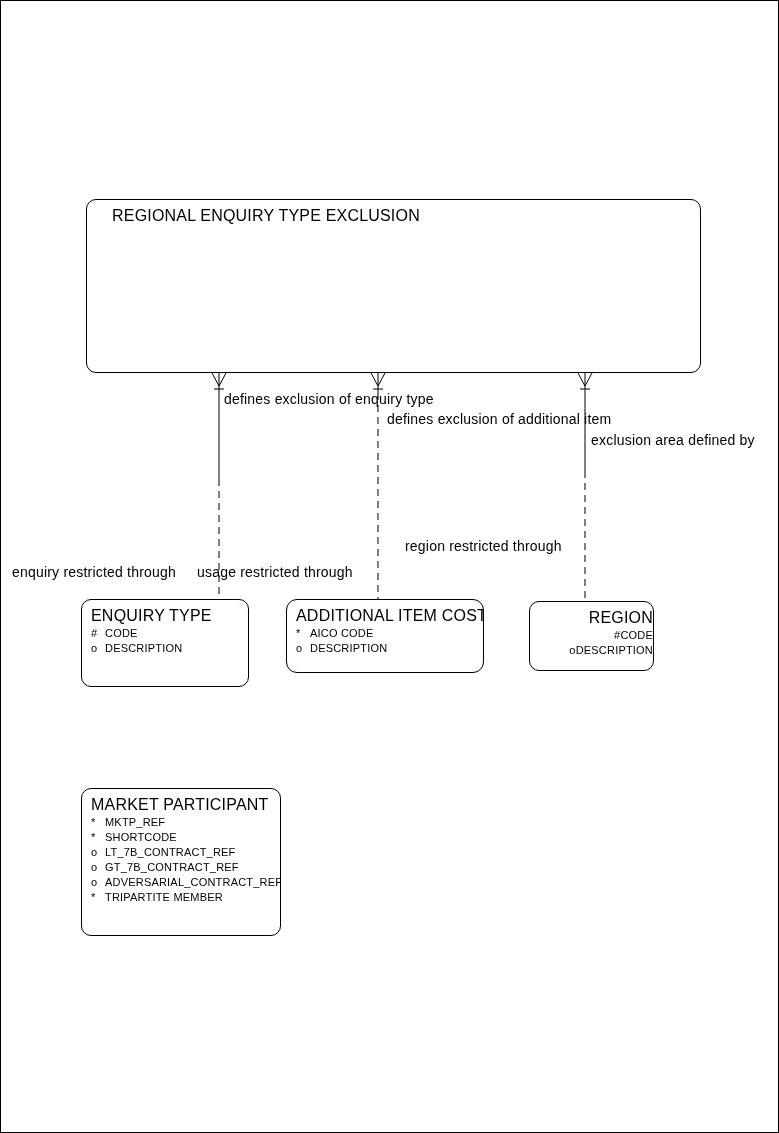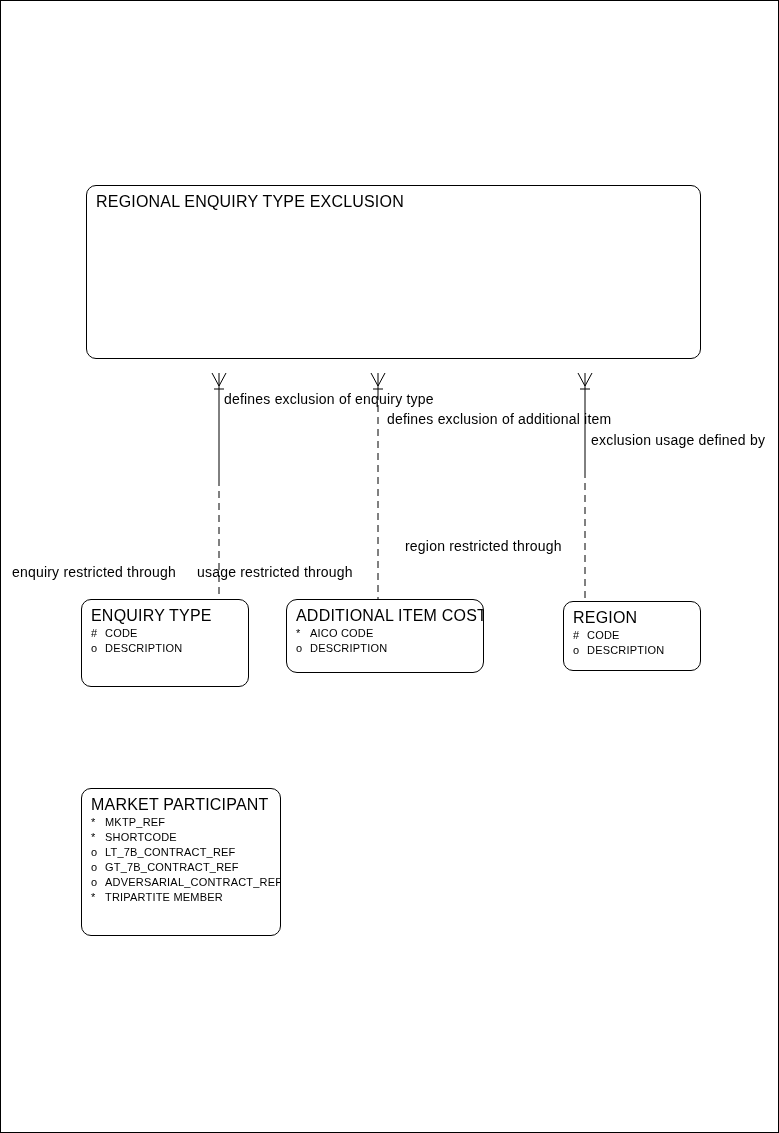--- a/index.html
+++ b/index.html
@@ -63,42 +63,42 @@
       <line x1="377" y1="385" x2="377" y2="392" stroke="#000000" stroke-width="1"></line>
       <line x1="377" y1="392" x2="377" y2="598" stroke="#000000" stroke-width="1" stroke-dasharray="7 5"></line>
       <line x1="577" y1="372" x2="584" y2="385" stroke="#000000" stroke-width="1"></line>
       <line x1="591" y1="372" x2="584" y2="385" stroke="#000000" stroke-width="1"></line>
       <line x1="584" y1="372" x2="584" y2="385" stroke="#000000" stroke-width="1"></line>
       <line x1="579" y1="388" x2="589" y2="388" stroke="#000000" stroke-width="1"></line>
       <line x1="584" y1="385" x2="584" y2="470" stroke="#000000" stroke-width="1"></line>
       <line x1="584" y1="470" x2="584" y2="600" stroke="#000000" stroke-width="1" stroke-dasharray="7 5"></line>
     </svg>
 
-  <div class="entity" style="left:85px;top:184px;width:615px;height:174px;">
+  <div class="entity" style="left:85px;top:198px;width:615px;height:174px;padding-left:16px;">
     <div class="entity-title">REGIONAL ENQUIRY TYPE EXCLUSION</div>
     <div class="attrs"></div>
   </div>
 
   <div class="entity" style="left:80px;top:598px;width:168px;height:88px;">
     <div class="entity-title">ENQUIRY TYPE</div>
     <div class="attrs">
         <div class="attr-row"><span class="attr-prefix">#</span><span>CODE</span></div>
         <div class="attr-row"><span class="attr-prefix">o</span><span>DESCRIPTION</span></div>
       </div>
   </div>
 
   <div class="entity" style="left:285px;top:598px;width:198px;height:74px;border-radius:11px;">
     <div class="entity-title">ADDITIONAL ITEM COST</div>
     <div class="attrs">
         <div class="attr-row"><span class="attr-prefix">*</span><span>AICO CODE</span></div>
         <div class="attr-row"><span class="attr-prefix">o</span><span>DESCRIPTION</span></div>
       </div>
   </div>
 
-  <div class="entity" style="left:562px;top:600px;width:138px;height:70px;">
+  <div class="entity" style="left:528px;top:600px;width:125px;height:70px;text-align:right;">
     <div class="entity-title">REGION</div>
     <div class="attrs">
         <div class="attr-row"><span class="attr-prefix">#</span><span>CODE</span></div>
         <div class="attr-row"><span class="attr-prefix">o</span><span>DESCRIPTION</span></div>
       </div>
   </div>
 
   <div class="entity" style="left:80px;top:787px;width:200px;height:148px;">
     <div class="entity-title">MARKET PARTICIPANT</div>
     <div class="attrs">
@@ -108,21 +108,21 @@
         <div class="attr-row"><span class="attr-prefix">o</span><span>GT_7B_CONTRACT_REF</span></div>
         <div class="attr-row"><span class="attr-prefix">o</span><span>ADVERSARIAL_CONTRACT_REF</span></div>
         <div class="attr-row"><span class="attr-prefix">*</span><span>TRIPARTITE MEMBER</span></div>
       </div>
   </div>
 
   <div class="rel-label" style="left:386px;top:410px;">defines exclusion of additional item</div>
 
   <div class="rel-label" style="left:223px;top:390px;">defines exclusion of enquiry type</div>
 
-  <div class="rel-label" style="left:590px;top:431px;">exclusion usage defined by</div>
+  <div class="rel-label" style="left:590px;top:431px;">exclusion area defined by</div>
 
   <div class="rel-label" style="left:196px;top:547px;margin-top:16px;">usage restricted through</div>
 
   <div class="rel-label" style="left:404px;top:537px;">region restricted through</div>
 
   <div class="rel-label" style="left:11px;top:563px;">enquiry restricted through</div>
 
 </div>
 
 </body></html>

